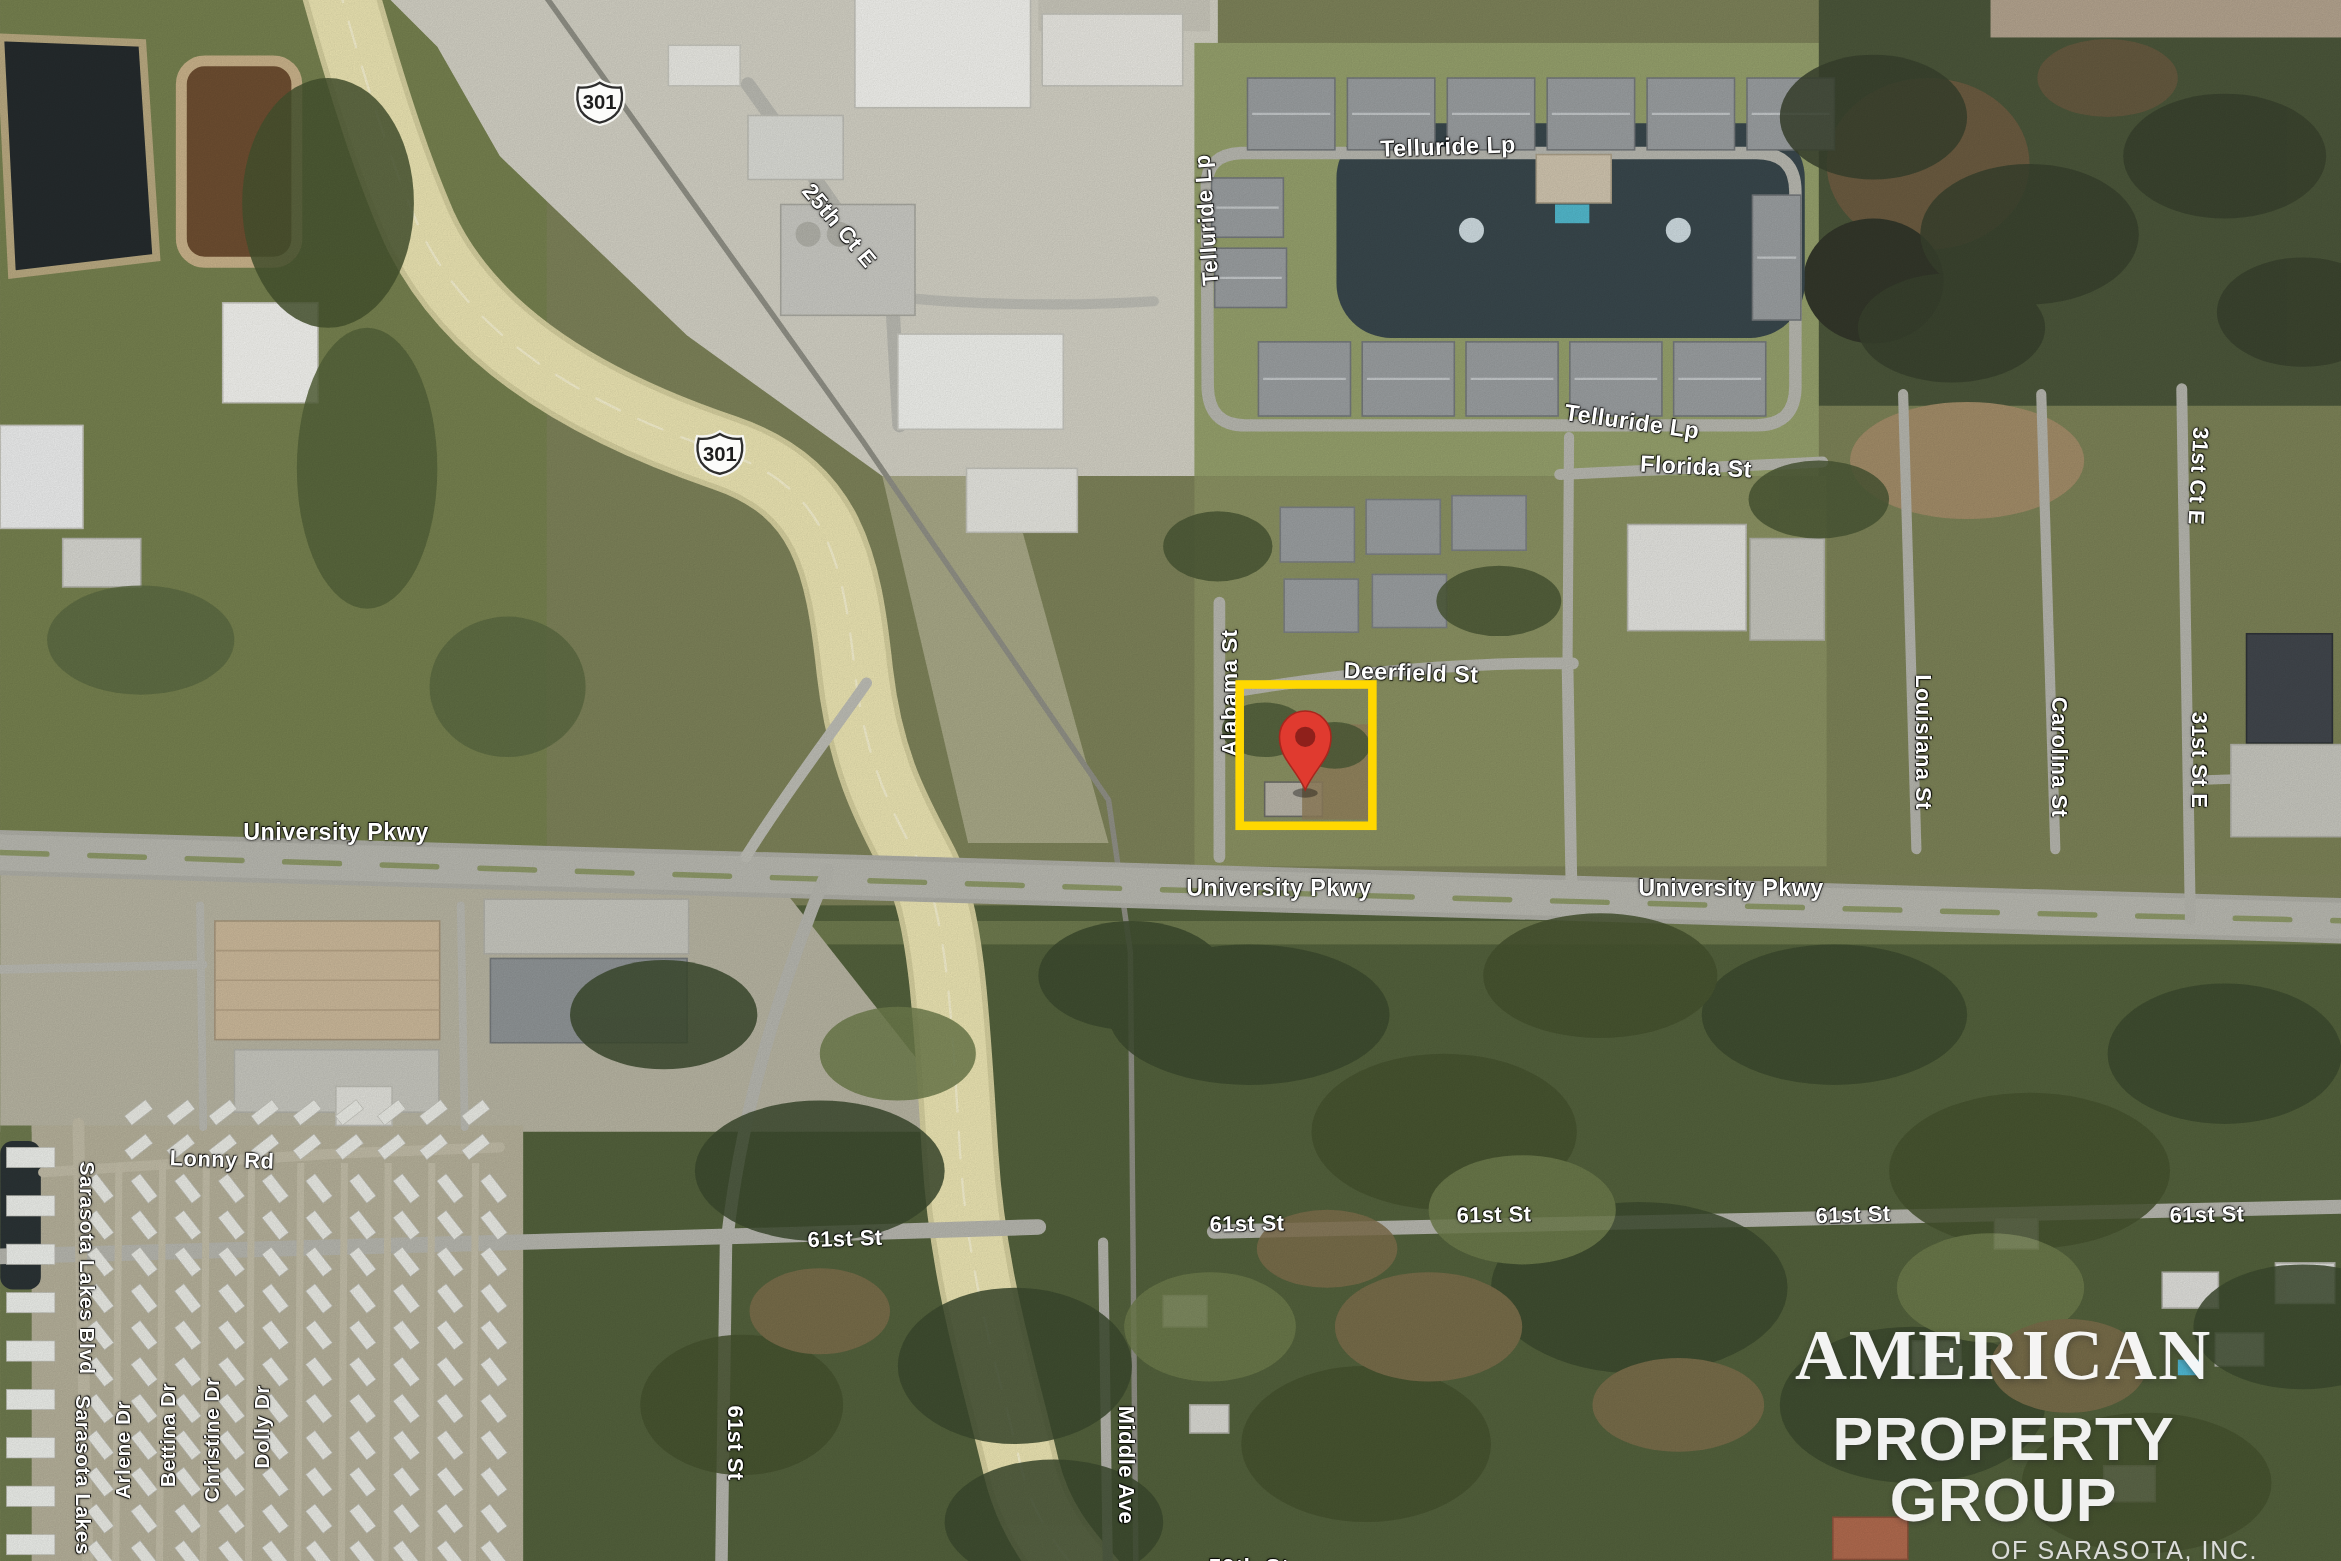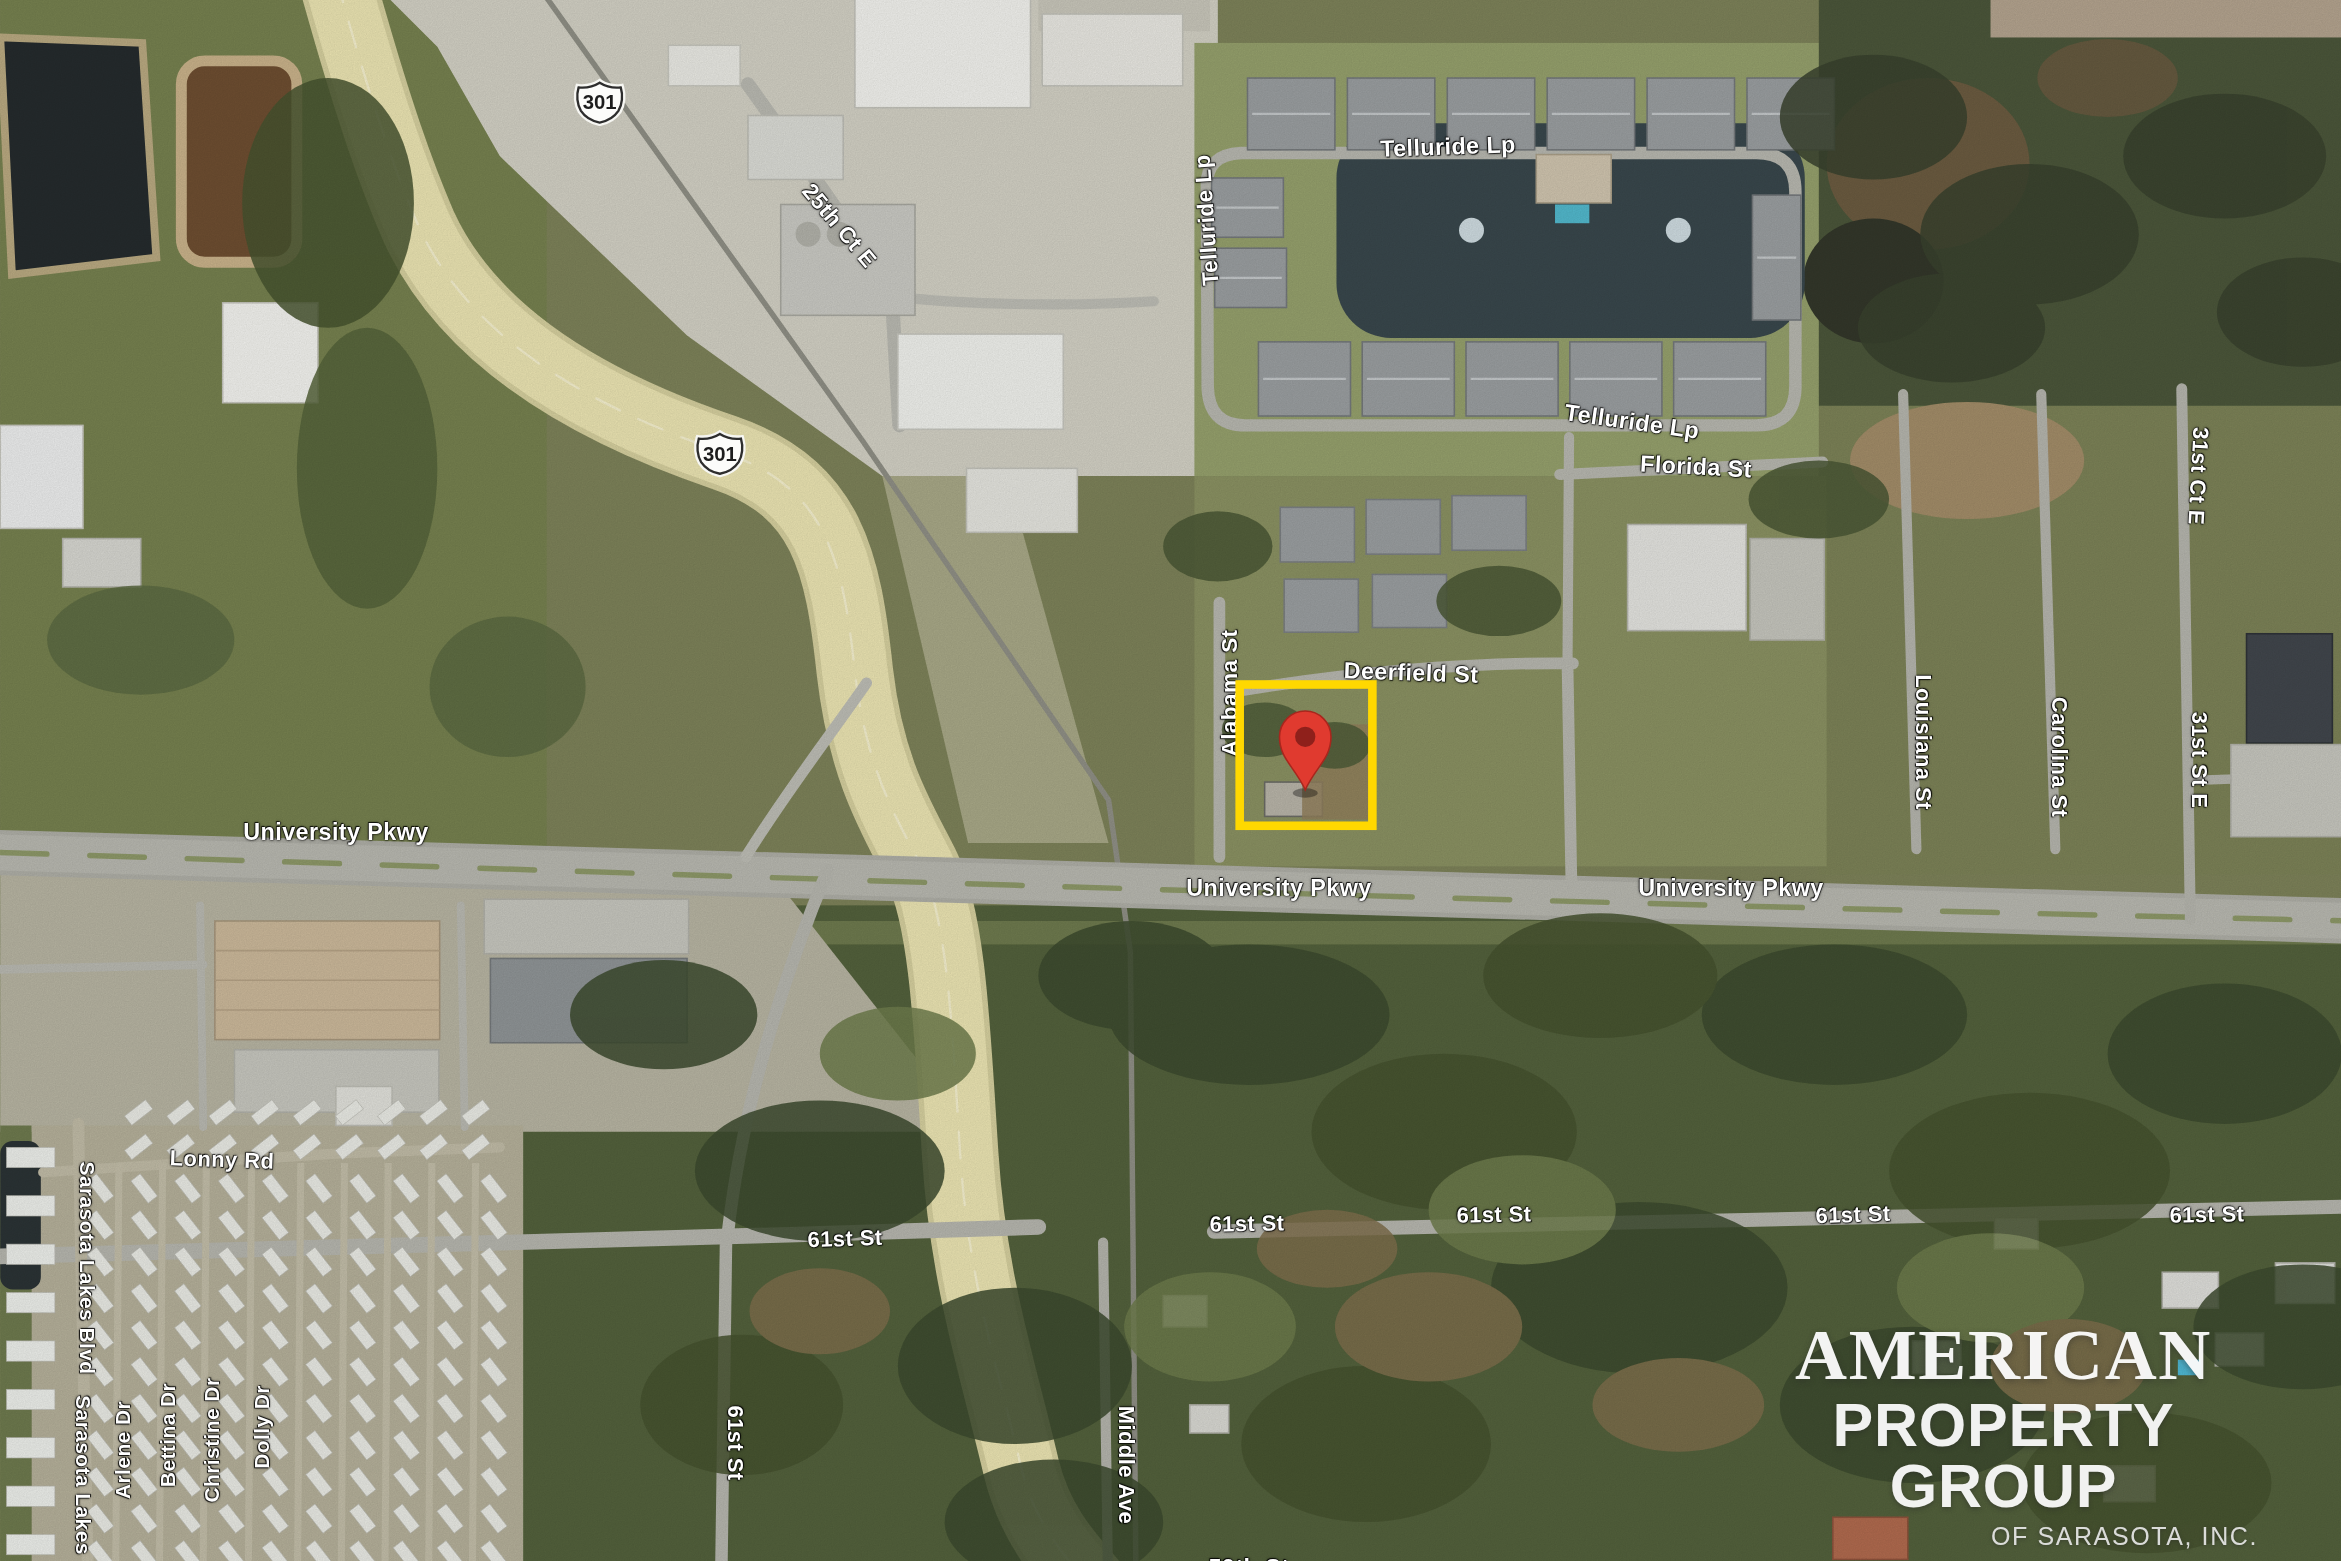--- a/index.html
+++ b/index.html
@@ -12,21 +12,21 @@
     text-shadow:0 0 1.6px rgba(0,0,0,.95),0 0 3.1px rgba(0,0,0,.65),
       0.8px 0.8px 0.8px rgba(0,0,0,.8),-0.8px -0.8px 0.8px rgba(0,0,0,.8);}
   #overlay{position:absolute;left:0;top:0;}
   #watermark{position:absolute;left:1738px;top:1319px;width:531px;text-align:center;
     pointer-events:none;}
   #wm-line1{font-family:"Liberation Serif",serif;font-weight:700;font-size:72px;
     line-height:1.02;letter-spacing:1.6px;color:rgba(255,255,255,.94);
     text-shadow:0 1.6px 6.2px rgba(40,40,40,.45);}
   #wm-line2{font-family:"Liberation Sans",sans-serif;font-weight:700;font-size:61px;
     line-height:1.0;letter-spacing:0.8px;color:rgba(255,255,255,.93);
-    text-shadow:0 1.6px 5.5px rgba(40,40,40,.45);margin-top:3px;}
+    text-shadow:0 1.6px 5.5px rgba(40,40,40,.45);margin-top:17px;}
   #wm-line3{font-family:"Liberation Sans",sans-serif;font-weight:400;font-size:25px;
     letter-spacing:1.6px;color:rgba(240,240,240,.88);text-align:right;
     padding-right:11px;margin-top:4.7px;text-shadow:0 0.8px 3.9px rgba(40,40,40,.5);}
 </style>
 </head>
 <body>
 
 <div id="map-canvas">
 
   <svg id="base" width="2342" height="1561" viewBox="0 0 3000 2000">

